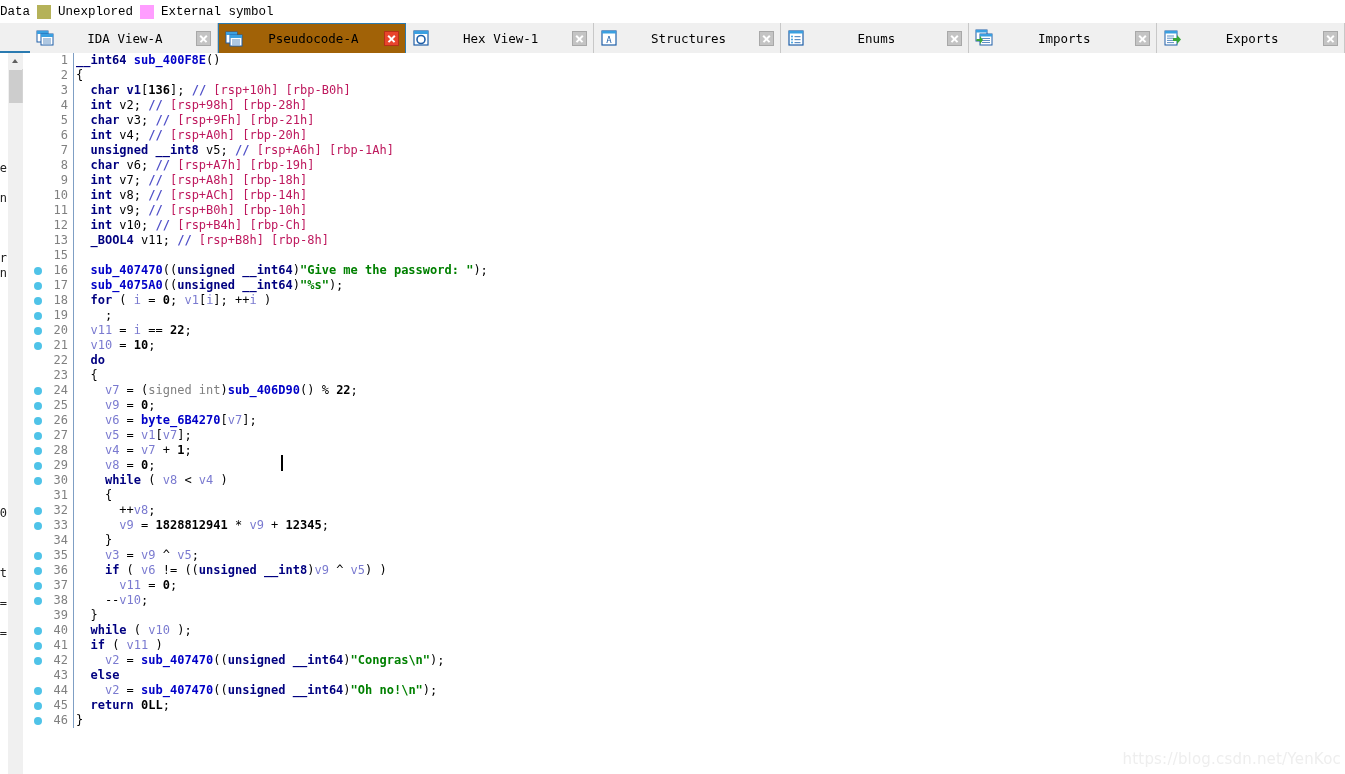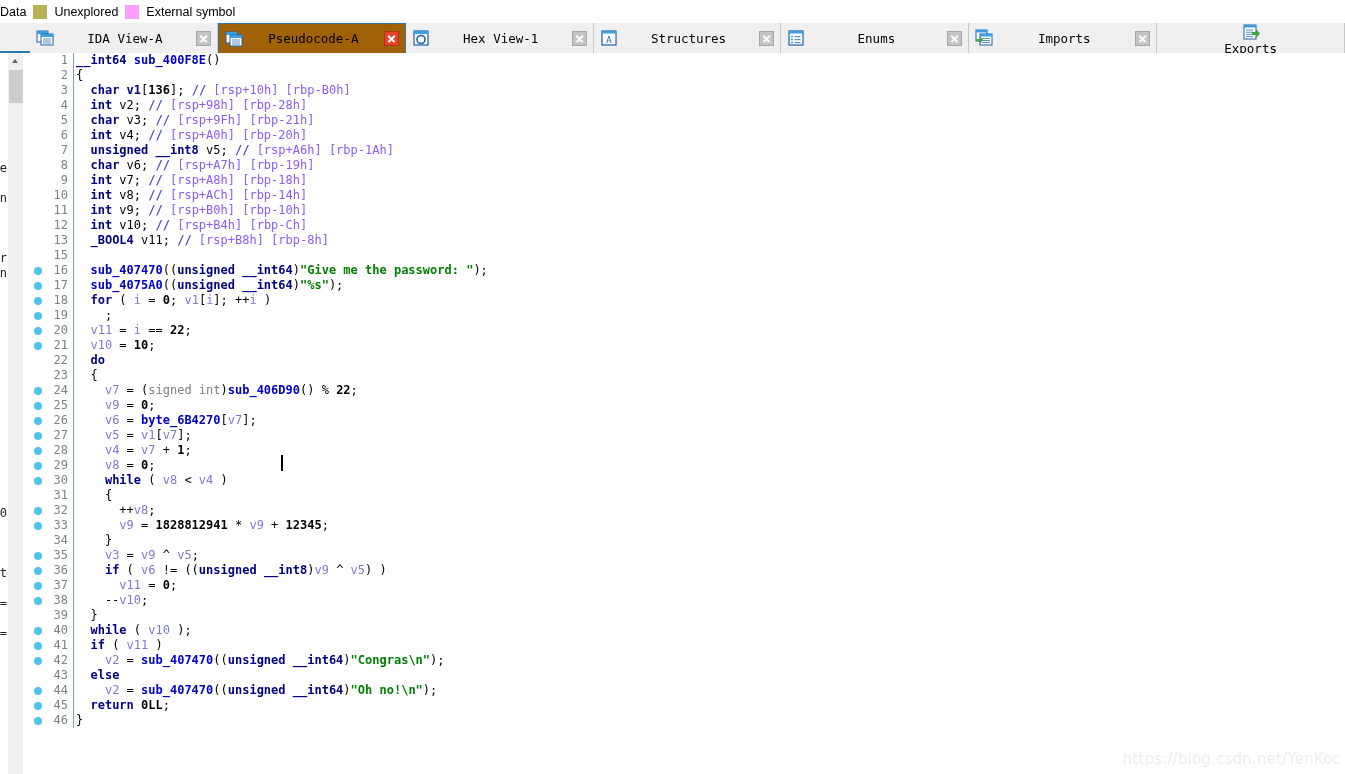--- a/index.html
+++ b/index.html
@@ -18,21 +18,21 @@
   }
 
   
   #legend-bar {
     position: absolute;
     left: 0; top: 0;
     width: 1345px; height: 23px;
     background: #ffffff;
     display: flex;
     align-items: center;
-    font-family: Liberation Sans, sans-serif;
+    font-family: Liberation Mono, monospace;
     font-size: 12.5px;
     color: #000000;
     white-space: nowrap;
   }
   #legend-bar .lg-label { margin-right: 7px; }
   #legend-bar .swatch {
     display: inline-block;
     width: 14px; height: 14px;
     margin-right: 7px;
     vertical-align: middle;
@@ -206,21 +206,21 @@
     color: #000000;
   }
 
   
   .t-key   { color: #000080; font-weight: bold; }
   .t-type  { color: #000080; font-weight: bold; }
   .t-fn    { color: #0000c8; font-weight: bold; }
   .t-var   { color: #7a7ad0; }
   .t-num   { color: #000000; font-weight: bold; }
   .t-str   { color: #008000; font-weight: bold; }
-  .t-cmt   { color: #8b5cf6; }
+  .t-cmt   { color: #be185d; }
   .t-cmt-s { color: #5050c8; font-weight: bold; }
   .t-pun   { color: #000000; }
   .t-cast  { color: #808080; text-align: center; }
 
   
   #caret {
     position: absolute;
     left: 281px; top: 455px;
     width: 2px; height: 16px;
     background: #000000;
@@ -315,21 +315,21 @@
           <rect x="5" y="5" width="12" height="11" fill="#ffffff" stroke="#1f5fa8" stroke-width="1"></rect>
           <rect x="5" y="5" width="12" height="2.5" fill="#3a9fe0"></rect>
           <rect x="7" y="9" width="8" height="1" fill="#5f8fc4"></rect>
           <rect x="7" y="11" width="8" height="1" fill="#5f8fc4"></rect>
           <rect x="7" y="13" width="8" height="1" fill="#5f8fc4"></rect>
           <path d="M1.5 10 l3.5 0 l0 -3 l3 4 l-3 4 l0 -3 l-3.5 0 z" fill="#3aa83a"></path>
         </svg></span>
       <span class="tab-label">Imports</span>
       <span class="tab-close"></span>
     </div>
-    <div class="tab" style="width: 190px; flex-direction: column;">
+    <div class="tab" style="width: 190px;">
       <span class="tab-icon"><svg viewBox="0 0 18 18" width="18" height="18">
           <rect x="2" y="2" width="12" height="14" fill="#ffffff" stroke="#1f5fa8" stroke-width="1"></rect>
           <rect x="2" y="2" width="12" height="2.5" fill="#3a9fe0"></rect>
           <rect x="4" y="6.5" width="7" height="1" fill="#5f8fc4"></rect>
           <rect x="4" y="8.7" width="7" height="1" fill="#5f8fc4"></rect>
           <rect x="4" y="10.9" width="7" height="1" fill="#5f8fc4"></rect>
           <rect x="4" y="13.100000000000001" width="7" height="1" fill="#5f8fc4"></rect>
           <path d="M10 9 l4 0 l0 -3 l4 4.5 l-4 4.5 l0 -3 l-4 0 z" fill="#3aa83a"></path>
         </svg></span>
       <span class="tab-label">Exports</span>

